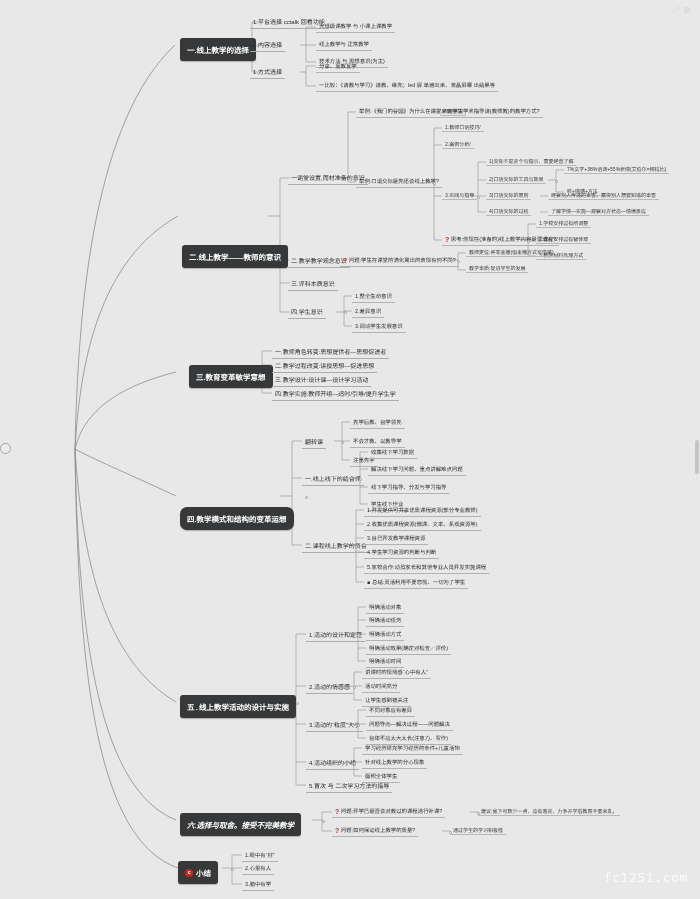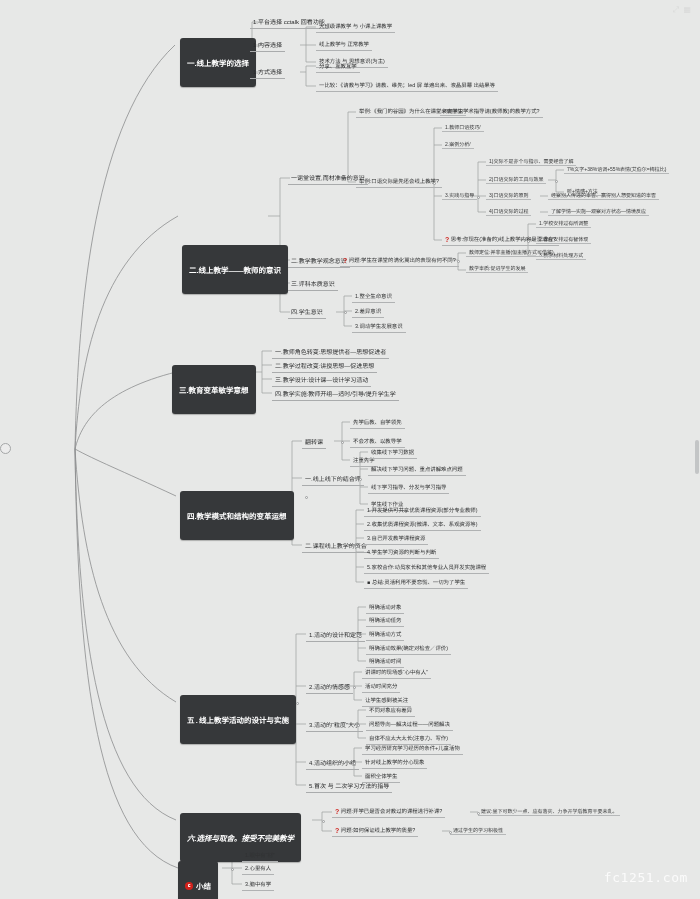--- a/index.html
+++ b/index.html
@@ -17,21 +17,21 @@
 
   
   .n-root{
     background:#d3211b;color:#fff;border-radius:4px;
     padding:4px 9px;font-size:10px;font-weight:bold;
     letter-spacing:.2px;box-shadow:0 1px 2px rgba(0,0,0,.28);
   }
   
   .n-l1{
     background:#36383a;color:#fff;border-radius:3px;
-    padding:19px 7px;font-size:7.5px;font-weight:bold;
+    padding:6px 7px;font-size:7.5px;font-weight:bold;
     box-shadow:0 1px 1px rgba(0,0,0,.25);
   }
   
   .n-l2{
     color:#2c2d2e;font-size:6px;padding:1px 3px 2px 3px;
     border-bottom:1px solid #a9abac;
   }
   .n-l3{
     color:#313233;font-size:5.4px;padding:1px 3px 2px 3px;
     border-bottom:1px solid #b0b2b3;
@@ -262,27 +262,27 @@
   </div>
   <div class="node n-l4" style="left:466px;top:248px;">教师定位:并非主播(但主播方式可借鉴)</div>
   <div class="node n-l4" style="left:466px;top:264px;">教学本质:促进学生的发展</div>
 
   <div class="node n-l2" style="left:288px;top:278px;">三.评科本质意识</div>
   <div class="node n-l2" style="left:288px;top:306px;">四.学生意识</div>
   <div class="node n-l3" style="left:352px;top:291px;">1.整全生命意识</div>
   <div class="node n-l3" style="left:352px;top:306px;">2.差异意识</div>
   <div class="node n-l3" style="left:352px;top:321px;">3.调动学生发展意识</div>
 
-  <div class="node n-l1" style="left:172px;top:365px;">三.教育变革敏学意想</div>
+  <div class="node n-l1" style="left:189px;top:365px;">三.教育变革敏学意想</div>
   <div class="node n-l2" style="left:272px;top:346px;">一.教师角色转变:思想提供者—思想促进者</div>
   <div class="node n-l2" style="left:272px;top:360px;">二.教学过程改变:讲授思想—促进思想</div>
   <div class="node n-l2" style="left:272px;top:374px;">三.教学设计:设计课—设计学习活动</div>
   <div class="node n-l2" style="left:272px;top:388px;">四.教学实施:教师开组—适时/引导/提升学生学</div>
 
-  <div class="node n-l1" style="left:180px;top:491px;">四.教学模式和结构的变革运想</div>
+  <div class="node n-l1" style="left:180px;top:507px;border-radius:7px;">四.教学模式和结构的变革运想</div>
   <div class="node n-l2" style="left:302px;top:436px;">翻转课</div>
   <div class="node n-l3" style="left:350px;top:417px;">先学后教、自学领先</div>
   <div class="node n-l3" style="left:350px;top:436px;">不会才教、以教导学</div>
   <div class="node n-l3" style="left:350px;top:455px;">注重先学</div>
 
   <div class="node n-l2" style="left:302px;top:473px;">一.线上线下的结合评</div>
   <div class="node n-l3" style="left:368px;top:447px;">收集线下学习数据</div>
   <div class="node n-l3" style="left:368px;top:464px;">解决线下学习问题、重点讲解难点问题</div>
   <div class="node n-l3" style="left:368px;top:482px;">线下学习指导、分发与学习指导</div>
   <div class="node n-l3" style="left:368px;top:499px;">学生线下作业</div>

